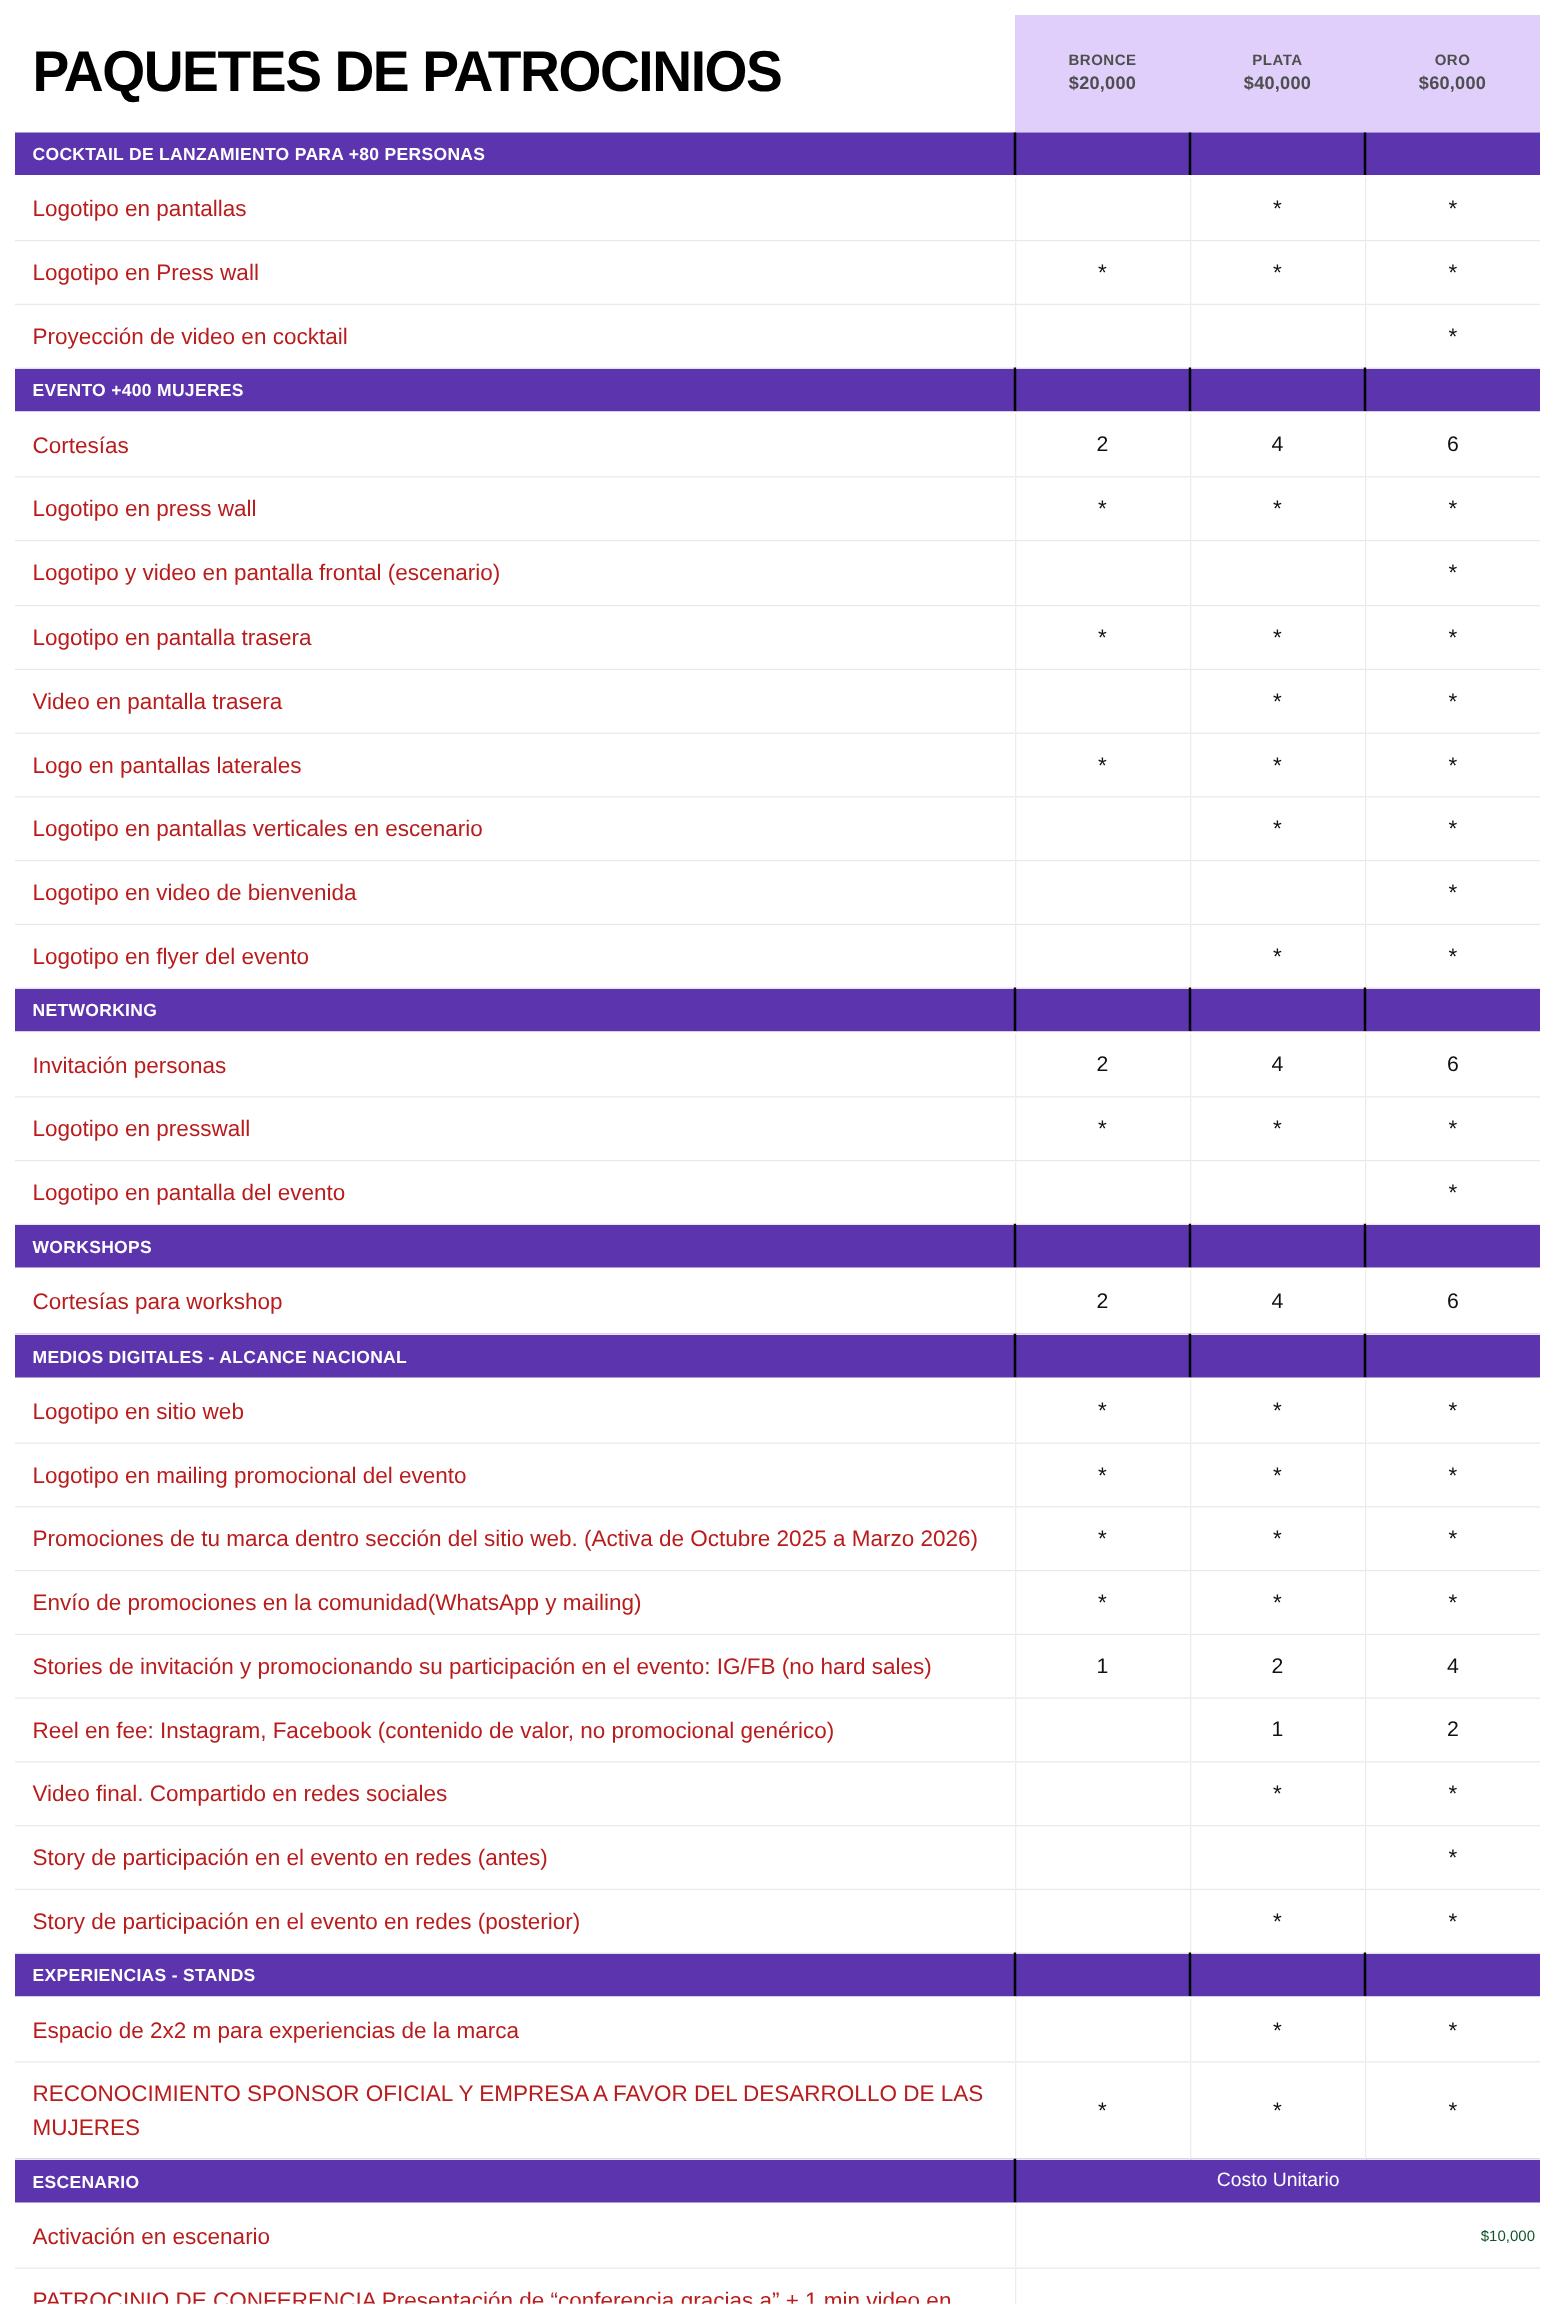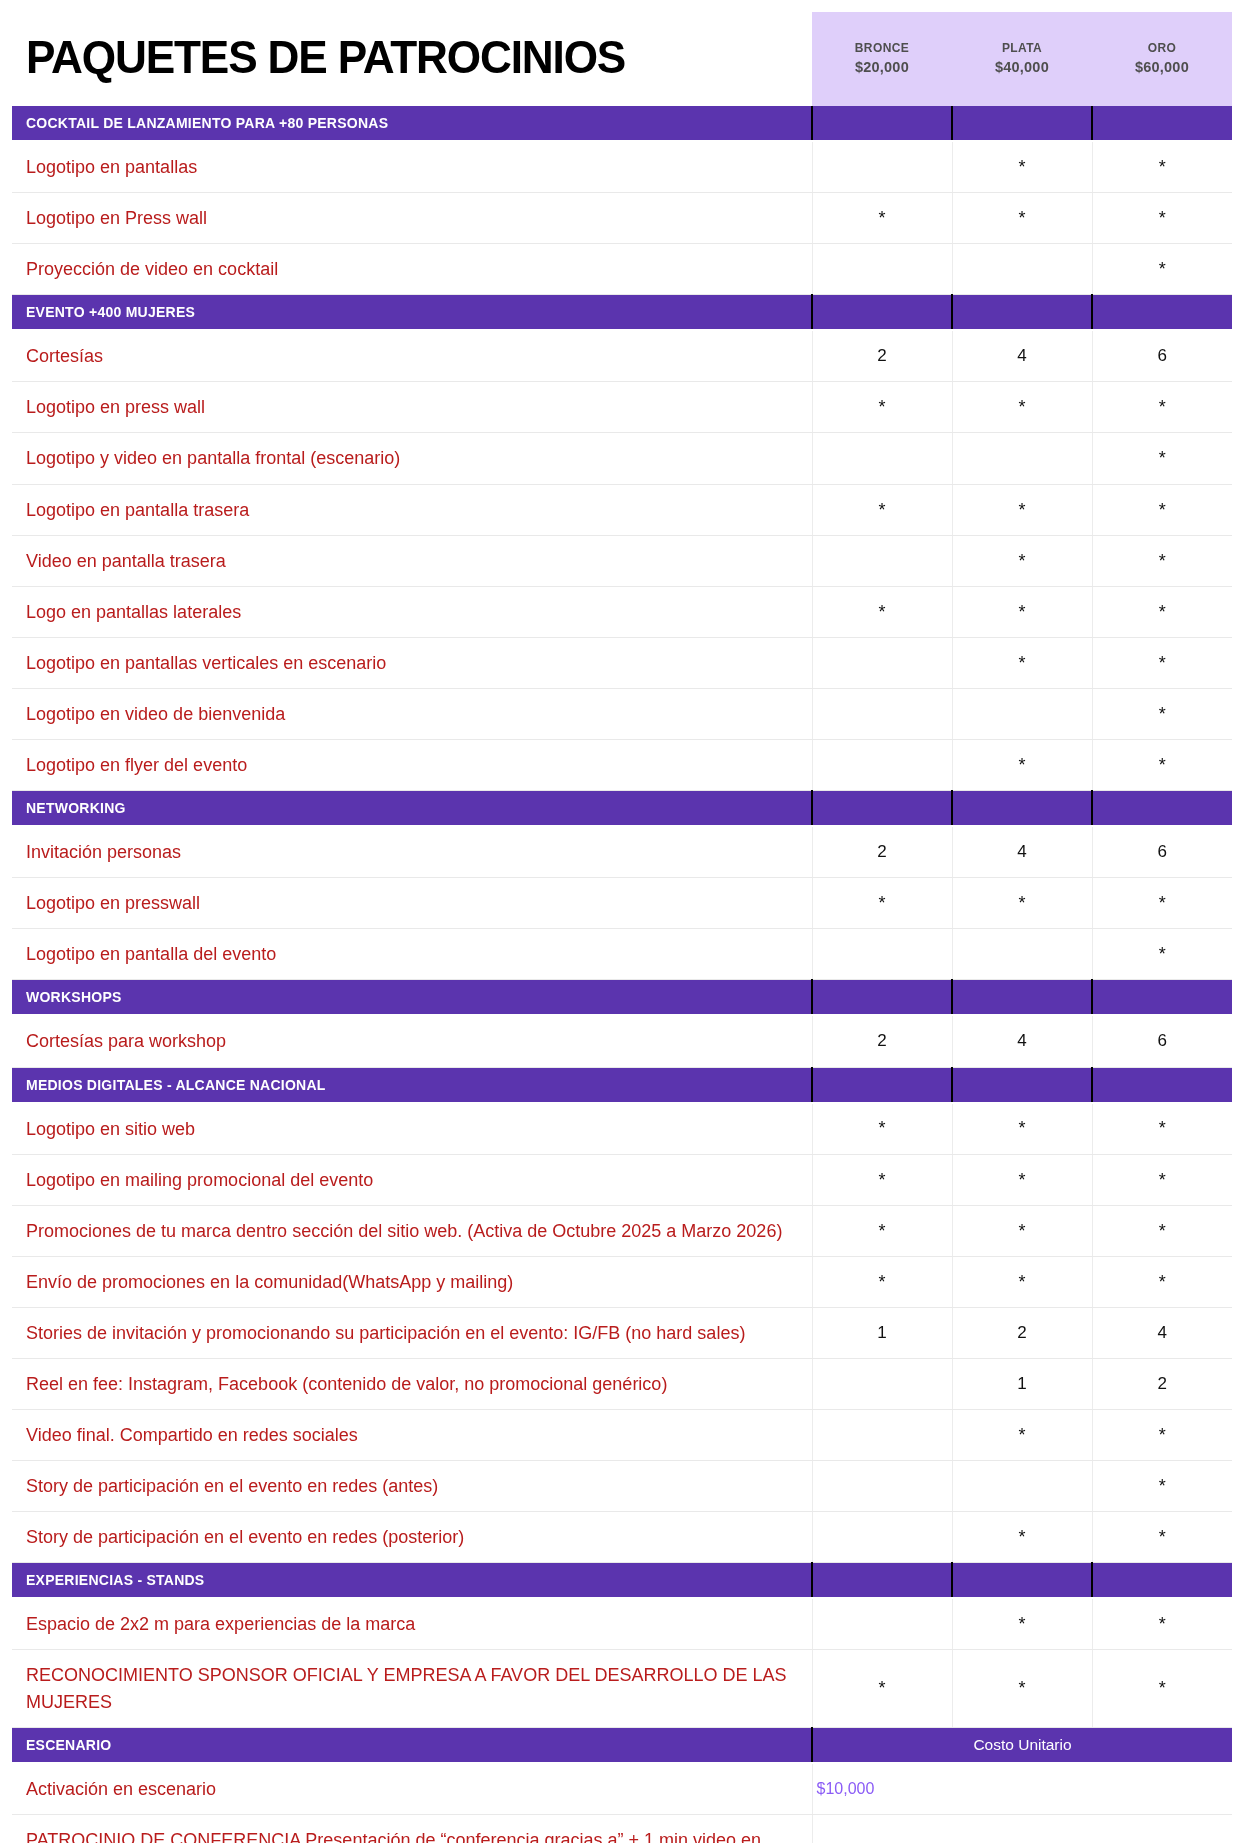--- a/index.html
+++ b/index.html
@@ -129,23 +129,23 @@
   }
   td.val.star {
     font-size: 18px;
     line-height: 0.9;
   }
   td.val.num {
     font-size: 17px;
     font-weight: 400;
   }
   td.price-span {
-    text-align: left;
-    font-size: 16px;
-    color: #8b5cf6;
+    text-align: right;
+    font-size: 12px;
+    color: #14532d;
     border-left: 1px solid #ececec;
     padding: 12px 4px;
   }
 
   
   .footnote {
     margin: 8px 14px 0 0;
     text-align: right;
     font-size: 15px;
     color: #7f1d1d;

